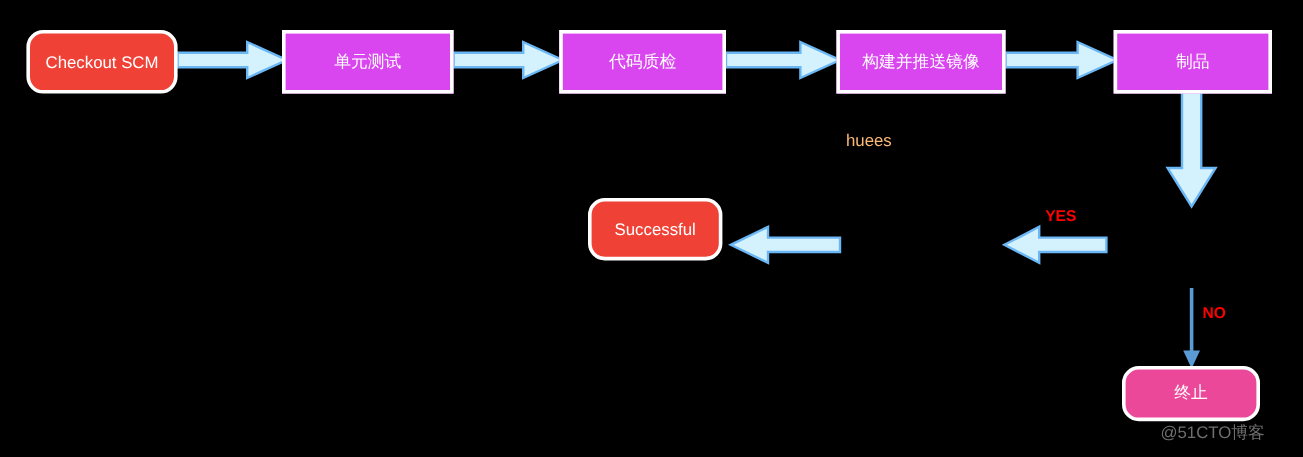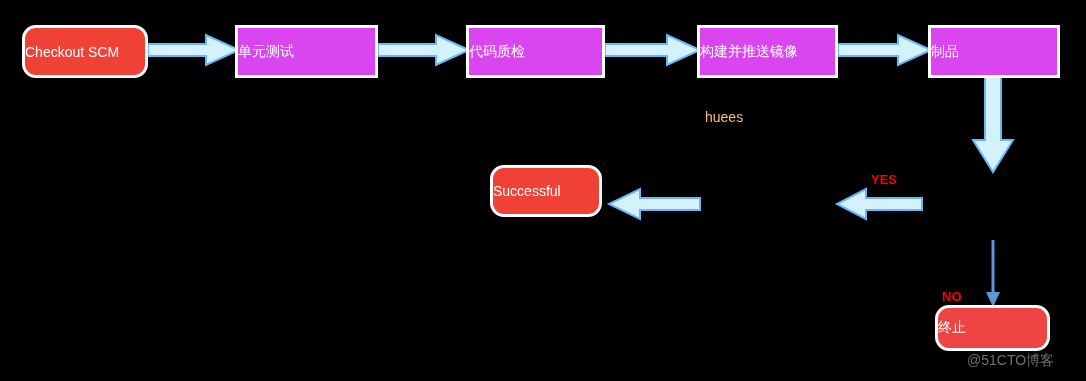--- a/index.html
+++ b/index.html
@@ -1,26 +1,26 @@
 <!DOCTYPE html>
 <html><head>
 <meta charset="utf-8">
 <style>
   html,body{margin:0;padding:0;background:#000;}
   body{width:1086px;height:381px;position:relative;overflow:hidden;
        font-family:"Liberation Sans","DejaVu Sans",sans-serif;}
   #stage{position:absolute;left:0;top:0;width:1086px;height:381px;background:#000;}
 
   
-  .node{position:absolute;display:flex;align-items:center;
+  .node{position:absolute;display:flex;align-items:center;justify-content:center;
         text-align:center;color:#ffffff;box-sizing:border-box;z-index:5;}
 
   .node.rect{background:#d946ef;border:3px solid #ffffff;font-size:14px;}
   .node.rounded{background:#ef4136;border:3px solid #ffffff;border-radius:14px;font-size:14px;}
-  .node.term{background:#ef4444;border:3px solid #ffffff;border-radius:14px;font-size:14px;}
+  .node.term{background:#ec4899;border:3px solid #ffffff;border-radius:14px;font-size:14px;}
 
   .diamond{position:absolute;z-index:5;}
   .diamond svg{display:block;}
   .diamond .dlabel{position:absolute;left:0;top:0;width:100%;height:100%;
         display:flex;align-items:center;justify-content:center;color:#fff;
         font-size:13px;white-space:nowrap;}
 
   
   .arrow{position:absolute;z-index:4;}
   .arrow svg{display:block;overflow:visible;}
@@ -109,19 +109,19 @@
   </div>
 
 
 
   <div class="node term" style="left:935px;top:305px;width:115px;height:46px;">
     <span>终止</span>
   </div>
 
   <div class="elabel" style="left:871px;top:172px;">YES</div>
 
-  <div class="elabel" style="left:942px;top:253px;margin-top:36px;">NO</div>
+  <div class="elabel" style="left:1002px;top:253px;">NO</div>
 
   <div class="ftext" style="left:705px;top:109px;">huees</div>
 
   <div class="watermark" style="left:967px;top:352px;">@51CTO博客</div>
 
 </div>
 
 </body></html>

